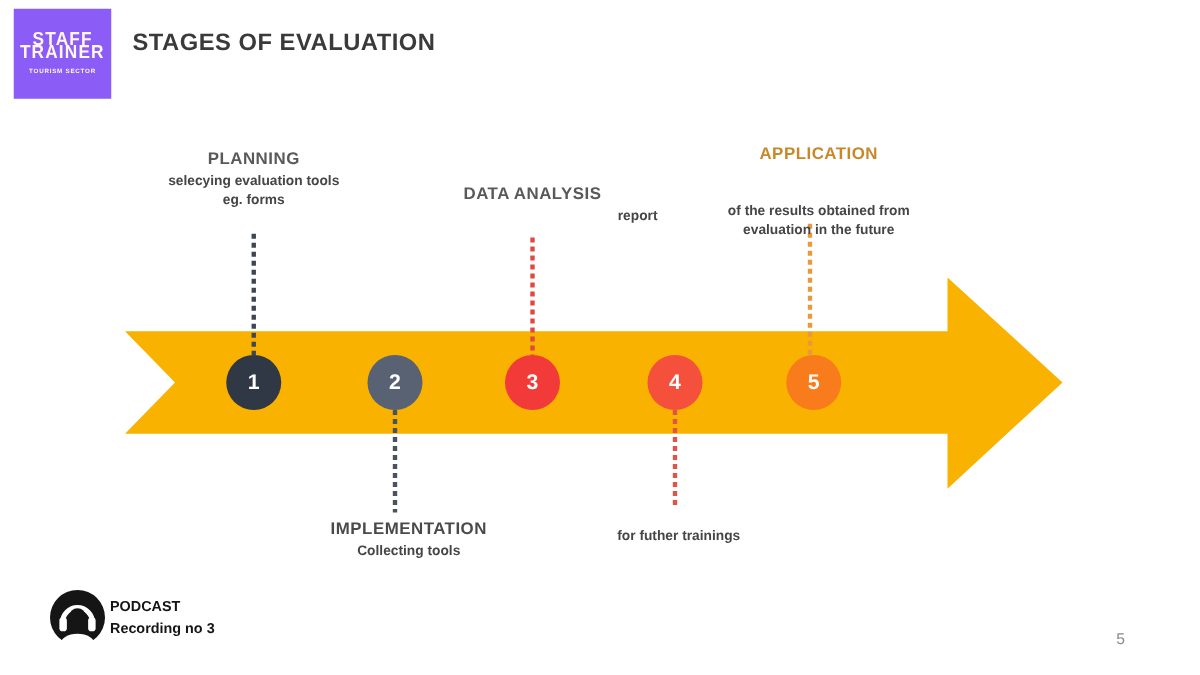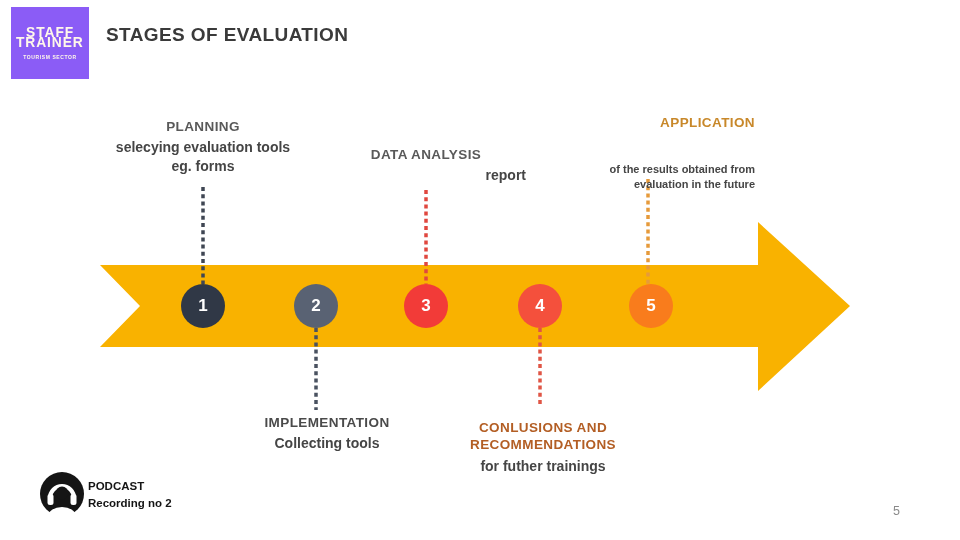--- a/index.html
+++ b/index.html
@@ -16,24 +16,24 @@
     text-align:center;
   }
   .logo-line{font-weight:700;font-size:15px;line-height:0.85;letter-spacing:1px;transform:scaleX(.92);}
   .logo-line2{margin-top:-3px;}
   .logo-sub{font-size:5px;letter-spacing:.6px;margin-top:5px;font-weight:700;}
   
   .slide-title{left:106px;top:24px;font-size:19px;font-weight:700;letter-spacing:.4px;}
   
   .block{text-align:center;}
   .block h3{margin:0;font-size:13.5px;font-weight:700;letter-spacing:.4px;white-space:pre-line;line-height:1.28;}
-  .block p{margin:3px 0 0 0;font-size:14px;font-weight:700;line-height:1.32;white-space:pre-line;}
+  .block p{margin:3px 0 0 0;font-size:11px;font-weight:700;line-height:1.32;white-space:pre-line;}
   .blk-planning{left:93px;top:118px;width:220px;}
   .blk-data{left:326px;top:146px;width:200px;}
-  .blk-application{left:555px;top:114px;width:200px;text-align:right;}
+  .blk-application{left:555px;top:114px;width:200px;}
   .blk-application p{font-size:11px;margin-top:31px;}
   .blk-implementation{left:217px;top:414px;width:220px;}
   .blk-conclusions{left:428px;top:419px;width:230px;}
   
   .stage-circle{
     width:44px;height:44px;border-radius:50%;
     display:flex;align-items:center;justify-content:center;
     color:#ffffff;font-size:17px;font-weight:700;
   }
   .c1{left:181px;top:284px;}
@@ -83,37 +83,35 @@
   <p style="color: rgb(69, 69, 69);">of the results obtained from
 evaluation in the future</p>
 </div>
 
 <div class="abs block blk-implementation">
   <h3 style="color: rgb(74, 74, 74);">IMPLEMENTATION</h3>
   <p style="color: rgb(69, 69, 69);">Collecting tools</p>
 </div>
 
 <div class="abs block blk-conclusions">
-  <h3 style="color: rgb(179, 94, 36);">CONLUSIONS AND
-RECOMMENDATIONS</h3>
   <p style="color: rgb(69, 69, 69);">for futher trainings</p>
 </div>
 
 <div class="abs stage-circle c1" style="background:#303846;">1</div>
 <div class="abs stage-circle c2" style="background:#596273;">2</div>
 <div class="abs stage-circle c3" style="background:#F23B38;">3</div>
 <div class="abs stage-circle c4" style="background:#F4503C;">4</div>
 <div class="abs stage-circle c5" style="background:#F97C1C;">5</div>
 
 <div class="abs podcast-icon">
   <svg width="44" height="44" viewBox="0 0 44 44">
     <circle cx="22" cy="22" r="22" fill="#151515"></circle>
     <ellipse cx="22" cy="44" rx="14" ry="9" fill="#ffffff"></ellipse>
     <path d="M10,26 a12,12 0 0 1 24,0" stroke="#ffffff" stroke-width="4" fill="none"></path>
     <rect x="7.5" y="22" width="6" height="11" rx="2.5" fill="#ffffff"></rect>
     <rect x="30.5" y="22" width="6" height="11" rx="2.5" fill="#ffffff"></rect>
     <circle cx="22" cy="21" r="6.5" fill="#151515"></circle>
   </svg>
 </div>
 <div class="abs podcast-text" style="color: rgb(21, 21, 21);">PODCAST
-Recording no 2</div>
+Recording no 3</div>
 
 <div class="abs page-num" style="color: rgb(138, 138, 138);">5</div>
 
 </body></html>

